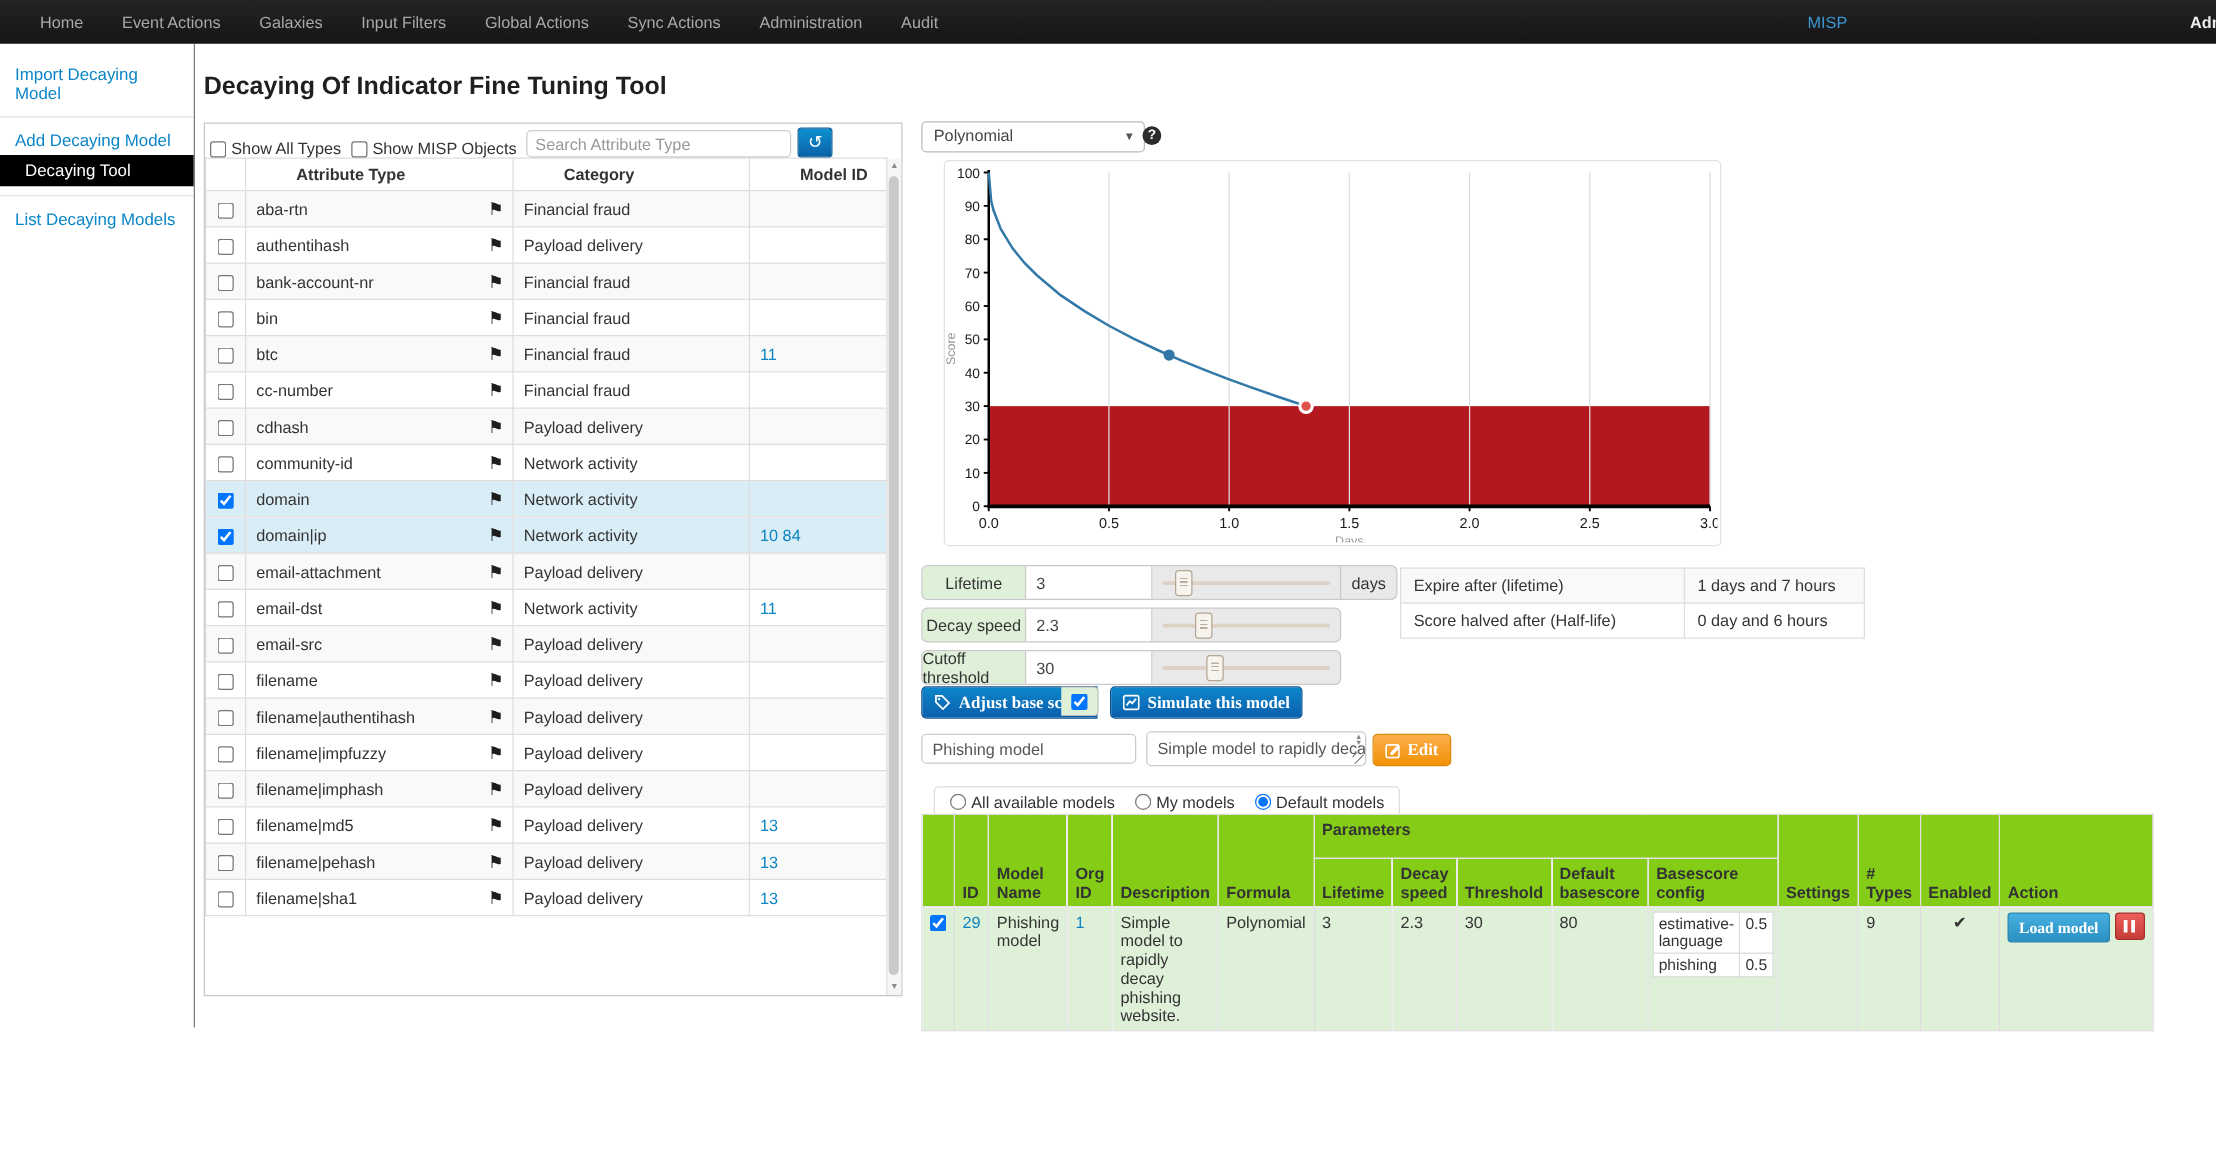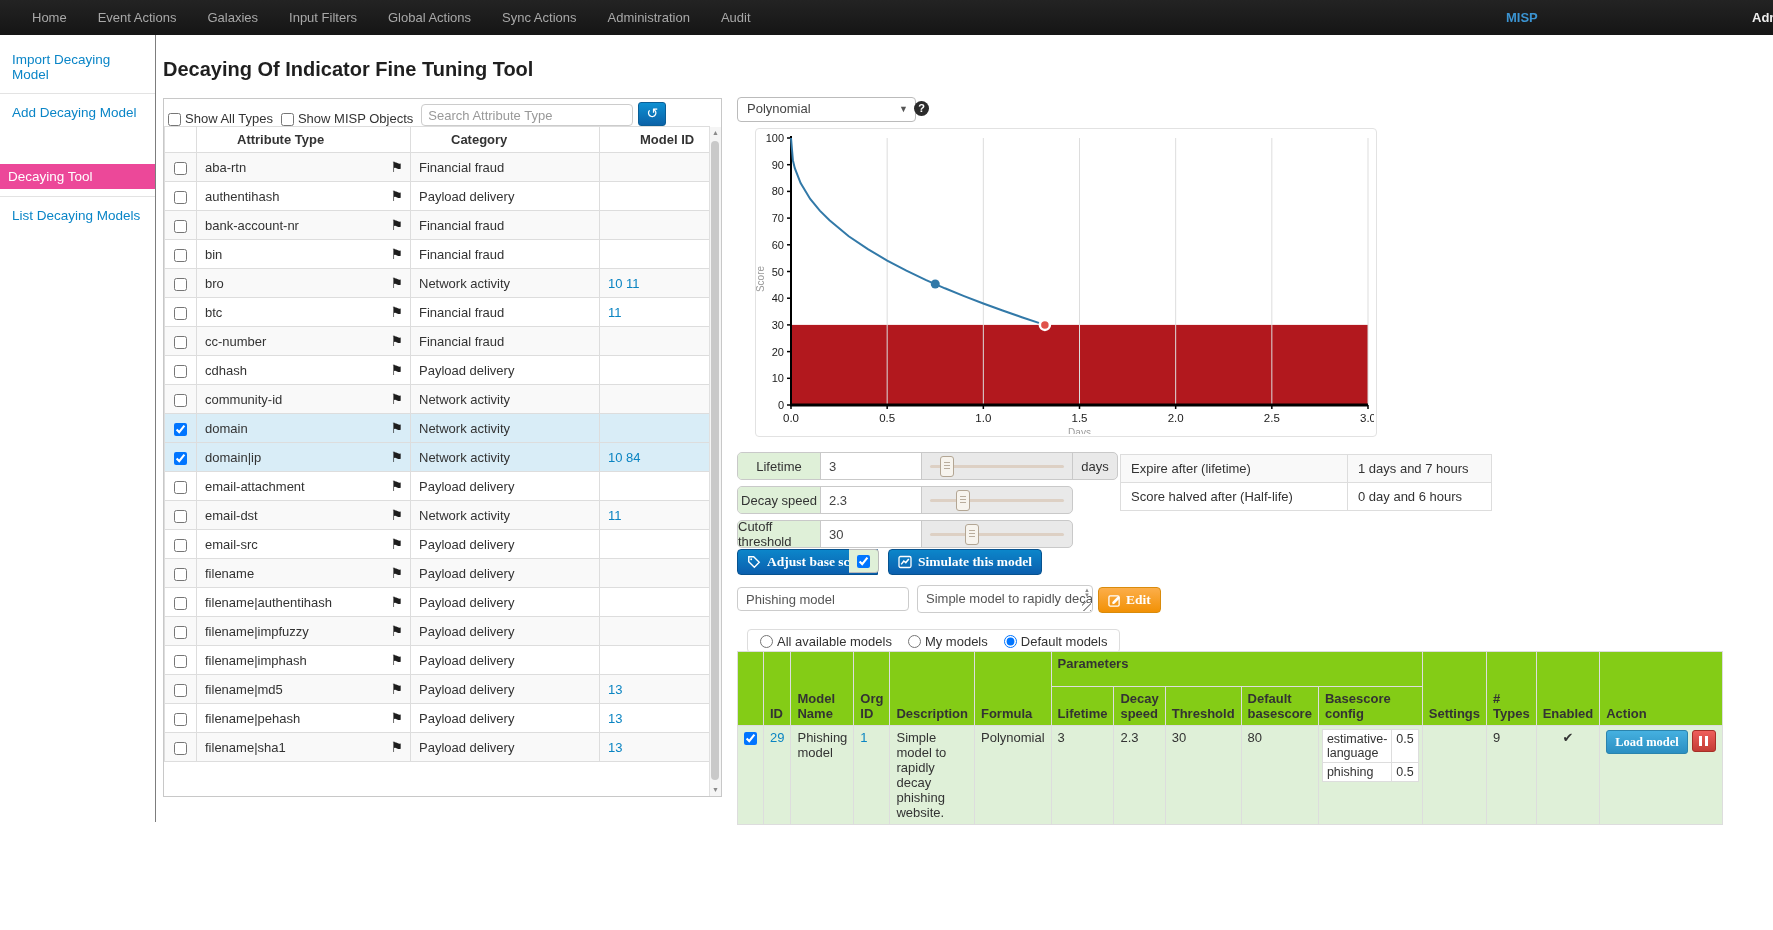--- a/index.html
+++ b/index.html
@@ -6,26 +6,26 @@
   body{
     width:1773px;height:930px;position:relative;overflow:hidden;
     background:#fff;color:#333;
     font-family:"Liberation Sans",sans-serif;font-size:13px;
   }
   
   .navbar{position:absolute;left:0;top:0;width:1773px;height:35px;
     background:linear-gradient(#232323,#151515);overflow:hidden;}
   .nav-items{position:absolute;left:32px;top:0;height:35px;display:flex;}
   .nav-item{color:#a8a8a8;line-height:35px;margin-right:31px;white-space:nowrap;cursor:pointer;}
-  .navbar-brand{position:absolute;left:1506px;top:0;line-height:35px;color:#3b94d2;font-weight:bold;}
+  .navbar-brand{position:absolute;left:1446px;top:0;line-height:35px;color:#3b94d2;font-weight:normal;}
   .navbar-user{position:absolute;left:1752px;top:0;line-height:35px;color:#ededed;font-weight:bold;white-space:nowrap;}
   
   .sidebar{position:absolute;left:0;top:35px;width:155px;padding-top:13px;}
   .sb-item{display:block;color:#0a85c7;padding:4px 12px;font-size:13.5px;cursor:pointer;}
-  .sb-item.active{background:#ec4899;color:#fff;padding:5px 8px;margin-top:40px;}
+  .sb-item.active{background:#000000;color:#fff;padding:5px 20px;}
   .sb-divider{border-top:1px solid #e3e3e3;margin:7px 0;}
   .vrule{position:absolute;left:155px;top:35px;width:1px;height:787px;background:#7d7d7d;}
   
   .page-title{position:absolute;left:163px;top:58px;font-size:20px;font-weight:bold;color:#1f1f1f;}
   
   .attr-panel{position:absolute;left:163px;top:98px;width:557px;height:697px;
     border:1px solid #c8c8c8;background:#fff;}
   .attr-toolbar{height:27px;display:flex;align-items:flex-end;padding-left:4px;}
   .attr-toolbar label{margin:0 8px 0 4px;color:#333;}
   input[type="checkbox"],input[type="radio"]{width:13px;height:13px;margin:0;vertical-align:middle;}
@@ -192,26 +192,20 @@
           <td class="cell-check"><input type="checkbox" style=""></td>
           <td class="type-cell">bank-account-nr<span class="flag-icon">⚑</span></td>
           <td>Financial fraud</td>
           <td class="model-ids"></td>
         </tr>
         <tr>
           <td class="cell-check"><input type="checkbox" style=""></td>
           <td class="type-cell">bin<span class="flag-icon">⚑</span></td>
           <td>Financial fraud</td>
           <td class="model-ids"></td>
-        </tr>
-        <tr>
-          <td class="cell-check"><input type="checkbox" style=""></td>
-          <td class="type-cell">bro<span class="flag-icon">⚑</span></td>
-          <td>Network activity</td>
-          <td class="model-ids">10 11</td>
         </tr>
         <tr>
           <td class="cell-check"><input type="checkbox" style=""></td>
           <td class="type-cell">btc<span class="flag-icon">⚑</span></td>
           <td>Financial fraud</td>
           <td class="model-ids">11</td>
         </tr>
         <tr>
           <td class="cell-check"><input type="checkbox" style=""></td>
           <td class="type-cell">cc-number<span class="flag-icon">⚑</span></td>

